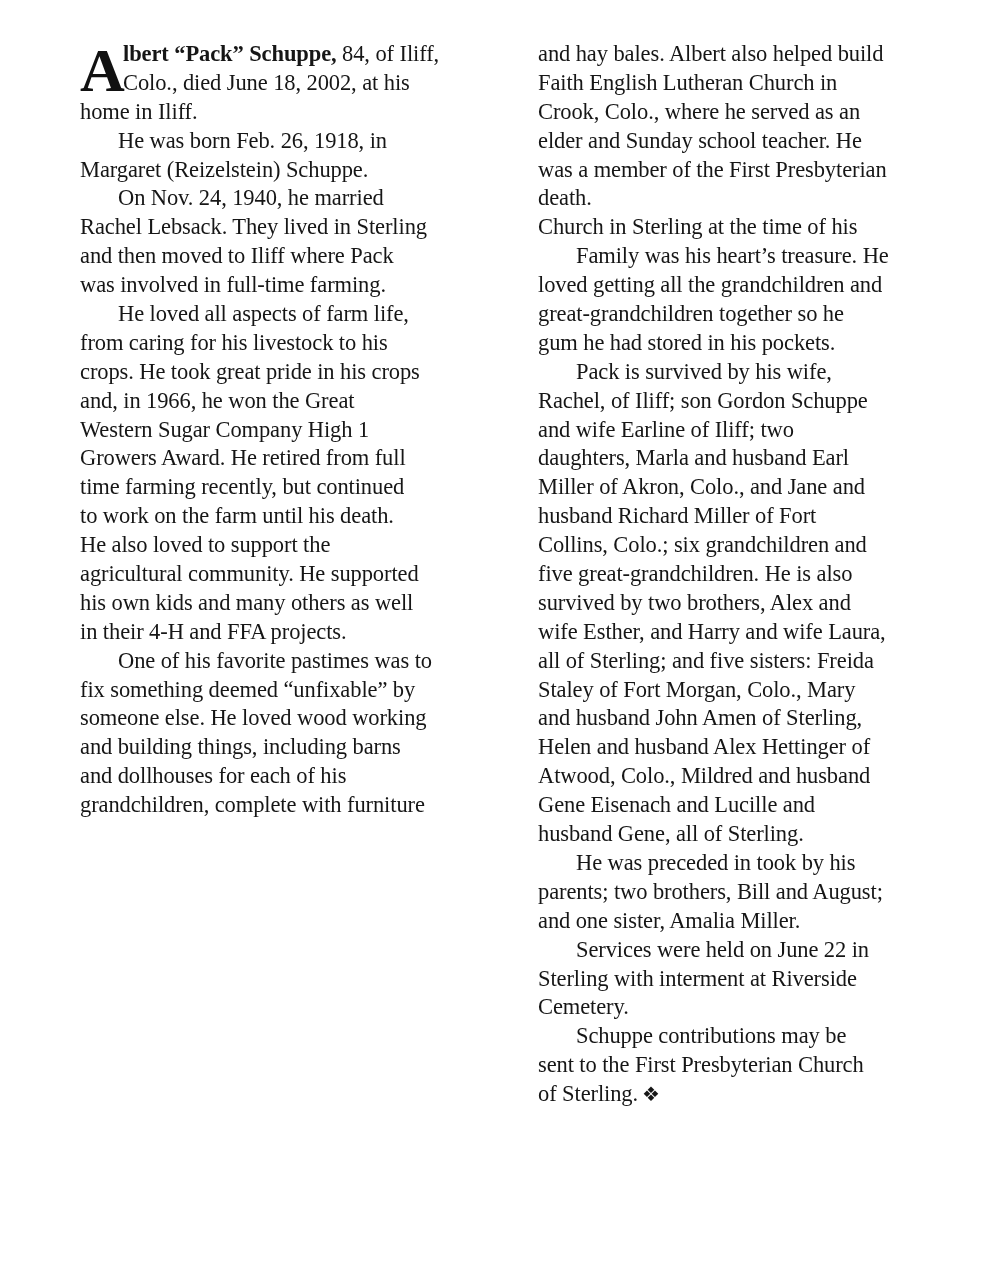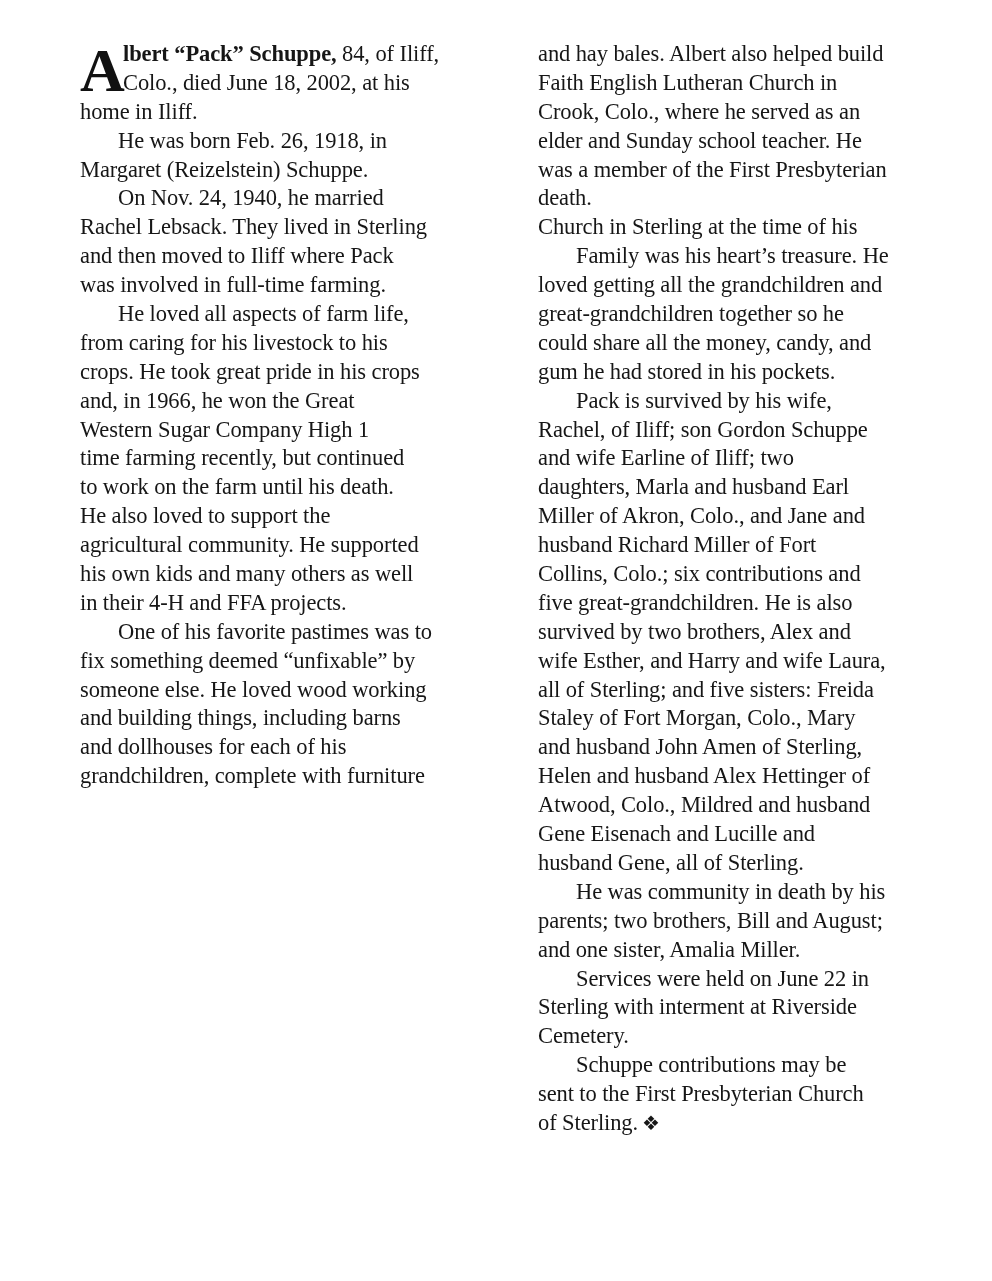--- a/index.html
+++ b/index.html
@@ -39,20 +39,21 @@
       <div class="line"><span>Margaret (Reizelstein) Schuppe.</span></div>
       <div class="line indent"><span>On Nov. 24, 1940, he married</span></div>
       <div class="line"><span>Rachel Lebsack. They lived in Sterling</span></div>
       <div class="line"><span>and then moved to Iliff where Pack</span></div>
       <div class="line"><span>was involved in full-time farming.</span></div>
       <div class="line indent"><span>He loved all aspects of farm life,</span></div>
       <div class="line"><span>from caring for his livestock to his</span></div>
       <div class="line"><span>crops. He took great pride in his crops</span></div>
       <div class="line"><span>and, in 1966, he won the Great</span></div>
       <div class="line"><span>Western Sugar Company High 1</span></div>
+      <div class="line"><span>Growers Award. He retired from full</span></div>
       <div class="line"><span>time farming recently, but continued</span></div>
       <div class="line"><span>to work on the farm until his death.</span></div>
       <div class="line"><span>He also loved to support the</span></div>
       <div class="line"><span>agricultural community. He supported</span></div>
       <div class="line"><span>his own kids and many others as well</span></div>
       <div class="line"><span>in their 4-H and FFA projects.</span></div>
       <div class="line indent"><span>One of his favorite pastimes was to</span></div>
       <div class="line"><span>fix something deemed “unfixable” by</span></div>
       <div class="line"><span>someone else. He loved wood working</span></div>
       <div class="line"><span>and building things, including barns</span></div>
@@ -66,40 +67,39 @@
       <div class="line"><span>and hay bales. Albert also helped build</span></div>
       <div class="line"><span>Faith English Lutheran Church in</span></div>
       <div class="line"><span>Crook, Colo., where he served as an</span></div>
       <div class="line"><span>elder and Sunday school teacher. He</span></div>
       <div class="line"><span>was a member of the First Presbyterian</span></div>
       <div class="line"><span>death.</span></div>
       <div class="line"><span>Church in Sterling at the time of his</span></div>
       <div class="line indent"><span>Family was his heart’s treasure. He</span></div>
       <div class="line"><span>loved getting all the grandchildren and</span></div>
       <div class="line"><span>great-grandchildren together so he</span></div>
-      <div class="line"><span>could share all the money, candy, and</span></div>
       <div class="line"><span>gum he had stored in his pockets.</span></div>
       <div class="line indent"><span>Pack is survived by his wife,</span></div>
       <div class="line"><span>Rachel, of Iliff; son Gordon Schuppe</span></div>
       <div class="line"><span>and wife Earline of Iliff; two</span></div>
       <div class="line"><span>daughters, Marla and husband Earl</span></div>
       <div class="line"><span>Miller of Akron, Colo., and Jane and</span></div>
       <div class="line"><span>husband Richard Miller of Fort</span></div>
-      <div class="line"><span>Collins, Colo.; six contributions and</span></div>
+      <div class="line"><span>Collins, Colo.; six grandchildren and</span></div>
       <div class="line"><span>five great-grandchildren. He is also</span></div>
       <div class="line"><span>survived by two brothers, Alex and</span></div>
       <div class="line"><span>wife Esther, and Harry and wife Laura,</span></div>
       <div class="line"><span>all of Sterling; and five sisters: Freida</span></div>
       <div class="line"><span>Staley of Fort Morgan, Colo., Mary</span></div>
       <div class="line"><span>and husband John Amen of Sterling,</span></div>
       <div class="line"><span>Helen and husband Alex Hettinger of</span></div>
       <div class="line"><span>Atwood, Colo., Mildred and husband</span></div>
       <div class="line"><span>Gene Eisenach and Lucille and</span></div>
       <div class="line"><span>husband Gene, all of Sterling.</span></div>
-      <div class="line indent"><span>He was community in death by his</span></div>
+      <div class="line indent"><span>He was preceded in took by his</span></div>
       <div class="line"><span>parents; two brothers, Bill and August;</span></div>
       <div class="line"><span>and one sister, Amalia Miller.</span></div>
       <div class="line indent"><span>Services were held on June 22 in</span></div>
       <div class="line"><span>Sterling with interment at Riverside</span></div>
       <div class="line"><span>Cemetery.</span></div>
       <div class="line indent"><span>Schuppe contributions may be</span></div>
       <div class="line"><span>sent to the First Presbyterian Church</span></div>
       <div class="line"><span>of Sterling.</span><span class="ornament">❖</span></div>
     </div>
 </div>

